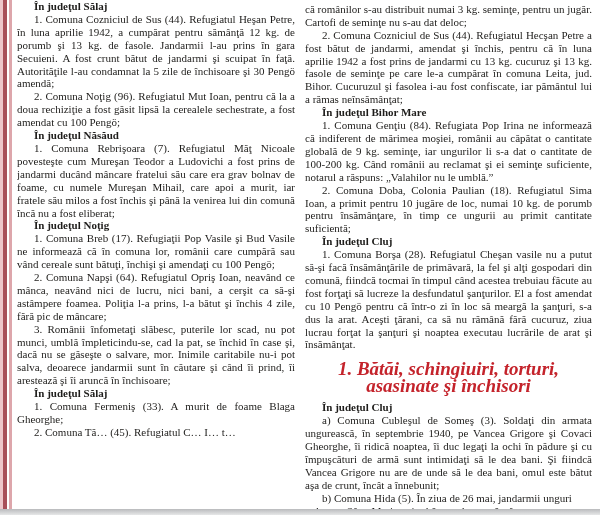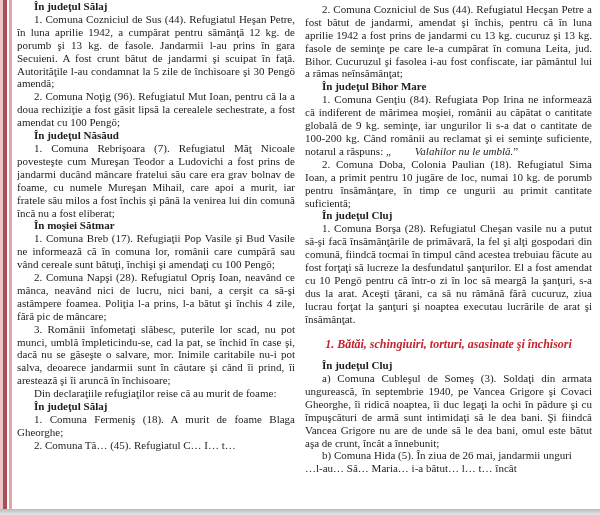--- a/index.html
+++ b/index.html
@@ -22,51 +22,51 @@
     font-size:11px;line-height:12.9px;text-align:justify;
   }
   .col1{left:17px;width:278px;}
   .col2{left:305px;width:287px;}
   .col2-inner{margin-top:-10px;}
   p{margin:0;text-indent:17px;}
   p.noindent{text-indent:0;}
   .heading{font-weight:bold;text-indent:17px;margin:0;}
   .red-title{
     color:#c4232b;font-weight:bold;font-style:italic;
-    font-size:12px;line-height:16.5px;text-align:center;text-indent:0;
+    font-size:19px;line-height:16.5px;text-align:center;text-indent:0;
     margin:10px 4px 7px 4px;
   }
-  .italic{font-style:italic;margin-left:24px;}
+  .italic{}
 </style>
 </head>
 <body>
 
 <div class="edge pink1"></div>
 <div class="edge red"></div>
 <div class="edge pink2"></div>
 
 <div class="col col1">
   <p class="heading">În judeţul Sălaj</p>
   <p>1. Comuna Cozniciul de Sus (44). Refugiatul Heşan Petre, în luna aprilie 1942, a cumpărat pentru sămânţă 12 kg. de porumb şi 13 kg. de fasole. Jandarmii l-au prins în gara Secuieni. A fost crunt bătut de jandarmi şi scuipat în faţă. Autorităţile l-au condamnat la 5 zile de închisoare şi 30 Pengö amendă;</p>
   <p>2. Comuna Noţig (96). Refugiatul Mut Ioan, pentru că la a doua rechiziţie a fost găsit lipsă la cerealele sechestrate, a fost amendat cu 100 Pengö;</p>
   <p class="heading">În judeţul Năsăud</p>
   <p>1. Comuna Rebrişoara (7). Refugiatul Măţ Nicoale povesteşte cum Mureşan Teodor a Ludovichi a fost prins de jandarmi ducând mâncare fratelui său care era grav bolnav de foame, cu numele Mureşan Mihail, care apoi a murit, iar fratele său milos a fost închis şi până la venirea lui din comună încă nu a fost eliberat;</p>
-  <p class="heading">În moşiei Sătmar</p>
+  <p class="heading">În judeţul Noţig</p>
   <p>1. Comuna Breb (17). Refugiaţii Pop Vasile şi Bud Vasile ne informează că în comuna lor, românii care cumpără sau vând cereale sunt bătuţi, închişi şi amendaţi cu 100 Pengö;</p>
-  <p>2. Comuna Napşi (28). Refugiatul Opriş Ioan, neavând ce mânca, neavând nici de lucru, nici bani, a cerşit ca să-şi astâmpere foamea. Poliţia l-a prins, l-a bătut şi închis 4 zile, fără pic de mâncare;</p>
+  <p>2. Comuna Napşi (64). Refugiatul Opriş Ioan, neavând ce mânca, neavând nici de lucru, nici bani, a cerşit ca să-şi astâmpere foamea. Poliţia l-a prins, l-a bătut şi închis 4 zile, fără pic de mâncare;</p>
   <p>3. Românii înfometaţi slăbesc, puterile lor scad, nu pot munci, umblă împleticindu-se, cad la pat, se închid în case şi, dacă nu se găseşte o salvare, mor. Inimile caritabile nu-i pot salva, deoarece jandarmii sunt în căutare şi când îi prind, îi arestează şi îi aruncă în închisoare;</p>
-  <p>Din declaraţiile refugiaţilor reise că au murit de foame:</p>
   <p class="heading">În judeţul Sălaj</p>
-  <p>1. Comuna Fermeniş (18). A murit de foame Blaga Gheorghe;</p>
+  <p>1. Comuna Fermeniş (33). A murit de foame Blaga Gheorghe;</p>
   <p>2. Comuna Tă… (45). Refugiatul C… I… t…</p>
 </div>
 
 <div class="col col2">
   <div class="col2-inner">
     <p class="noindent">… … … … … … … …</p>
+    <p class="noindent">că românilor s-au distribuit numai 3 kg. seminţe, pentru un jugăr. Cartofi de seminţe nu s-au dat deloc;</p>
     <p>2. Comuna Cozniciul de Sus (44). Refugiatul Hecşan Petre a fost bătut de jandarmi, amendat şi închis, pentru că în luna aprilie 1942 a fost prins de jandarmi cu 13 kg. cucuruz şi 13 kg. fasole de seminţe pe care le-a cumpărat în comuna Leita, jud. Bihor. Cucuruzul şi fasolea i-au fost confiscate, iar pământul lui a rămas neînsămânţat;</p>
     <p class="heading">În judeţul Bihor Mare</p>
     <p><span>1. Comuna Genţiu (84). Refugiata Pop Irina ne informează că indiferent de mărimea moşiei, românii au căpătat o cantitate globală de 9 kg. seminţe, iar ungurilor li s-a dat o cantitate de 100-200 kg. Când românii au reclamat şi ei seminţe suficiente, notarul a răspuns: „</span><span class="italic">Valahilor nu le umblă.</span><span>”</span></p>
     <p>2. Comuna Doba, Colonia Paulian (18). Refugiatul Sima Ioan, a primit pentru 10 jugăre de loc, numai 10 kg. de porumb pentru însămânţare, în timp ce ungurii au primit cantitate suficientă;</p>
     <p class="heading">În judeţul Cluj</p>
     <p>1. Comuna Borşa (28). Refugiatul Cheşan vasile nu a putut să-şi facă însămânţările de primăvară, la fel şi alţi gospodari din comună, fiindcă tocmai în timpul când acestea trebuiau făcute au fost forţaţi să lucreze la desfundatul şanţurilor. El a fost amendat cu 10 Pengö pentru că într-o zi în loc să meargă la şanţuri, s-a dus la arat. Aceşti ţărani, ca să nu rămână fără cucuruz, ziua lucrau forţat la şanţuri şi noaptea executau lucrările de arat şi însămânţat.</p>
     <p class="red-title">1. Bătăi, schingiuiri, torturi, asasinate şi închisori</p>
     <p class="heading">În judeţul Cluj</p>
     <p>a) Comuna Cubleşul de Someş (3). Soldaţi din armata ungurească, în septembrie 1940, pe Vancea Grigore şi Covaci Gheorghe, îi ridică noaptea, îi duc legaţi la ochi în pădure şi cu împuşcături de armă sunt intimidaţi să le dea bani. Şi fiindcă Vancea Grigore nu are de unde să le dea bani, omul este bătut aşa de crunt, încât a înnebunit;</p>
     <p>b) Comuna Hida (5). În ziua de 26 mai, jandarmii unguri</p>

